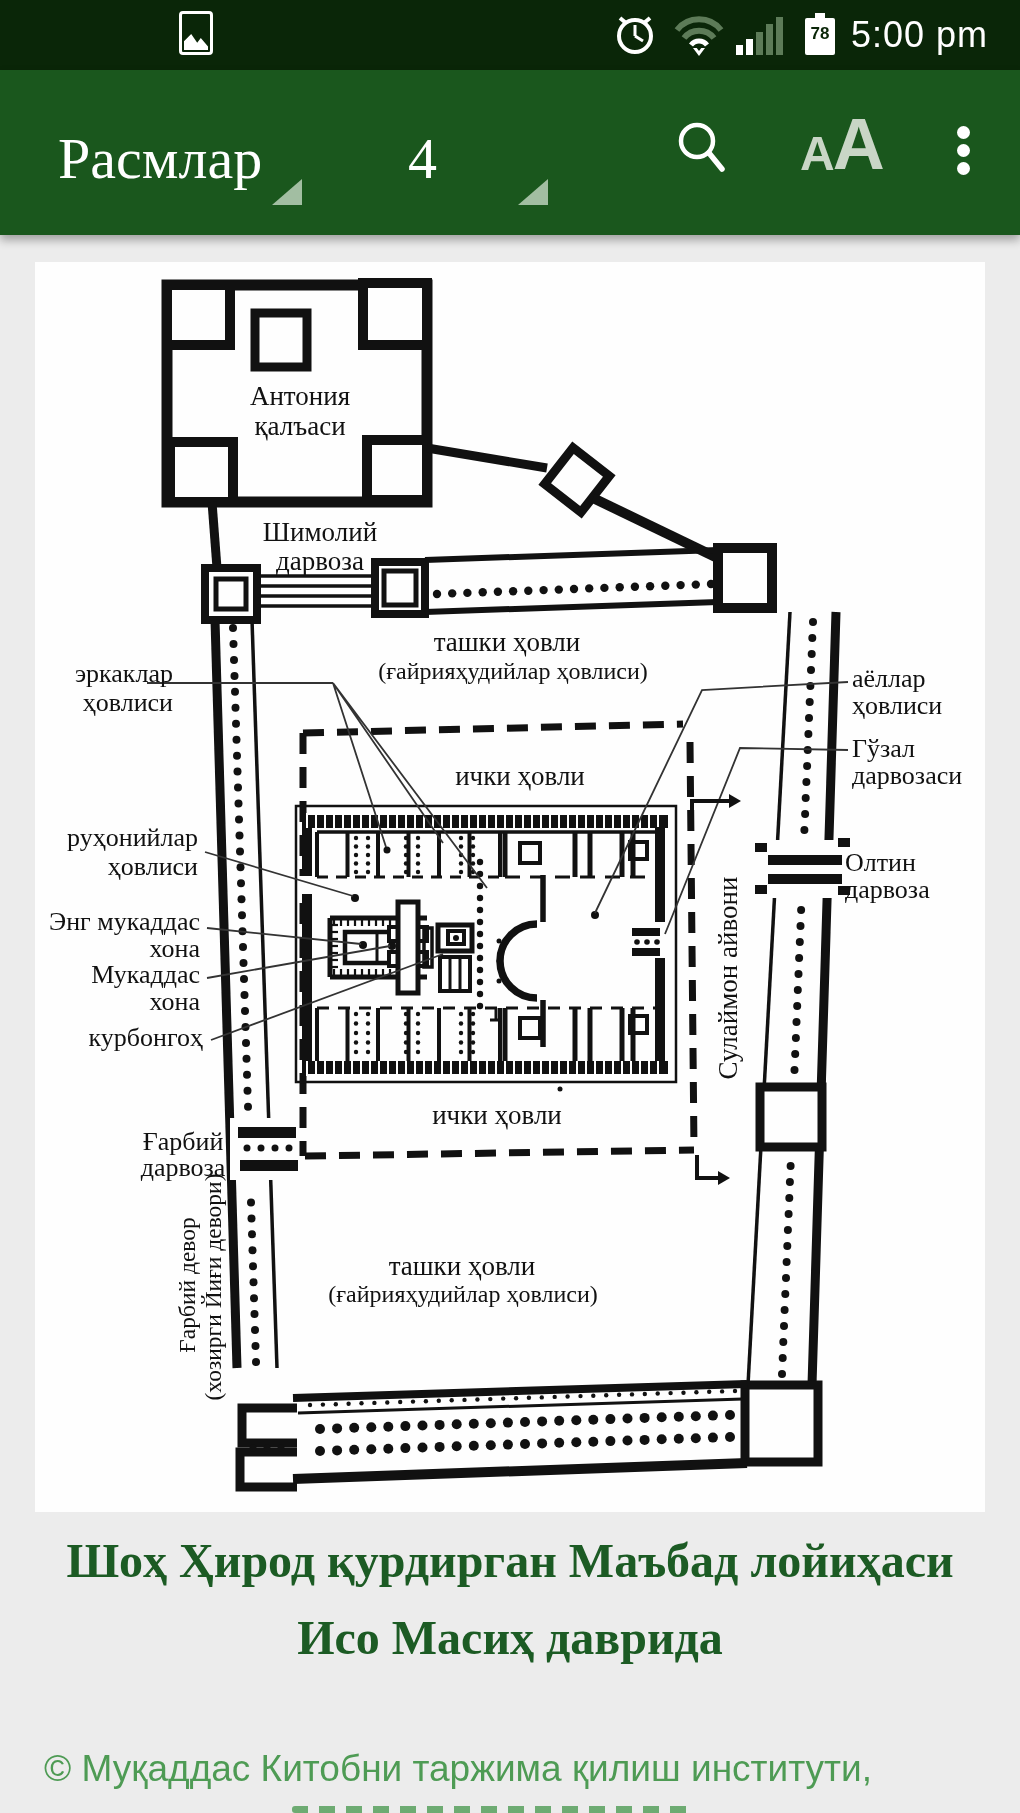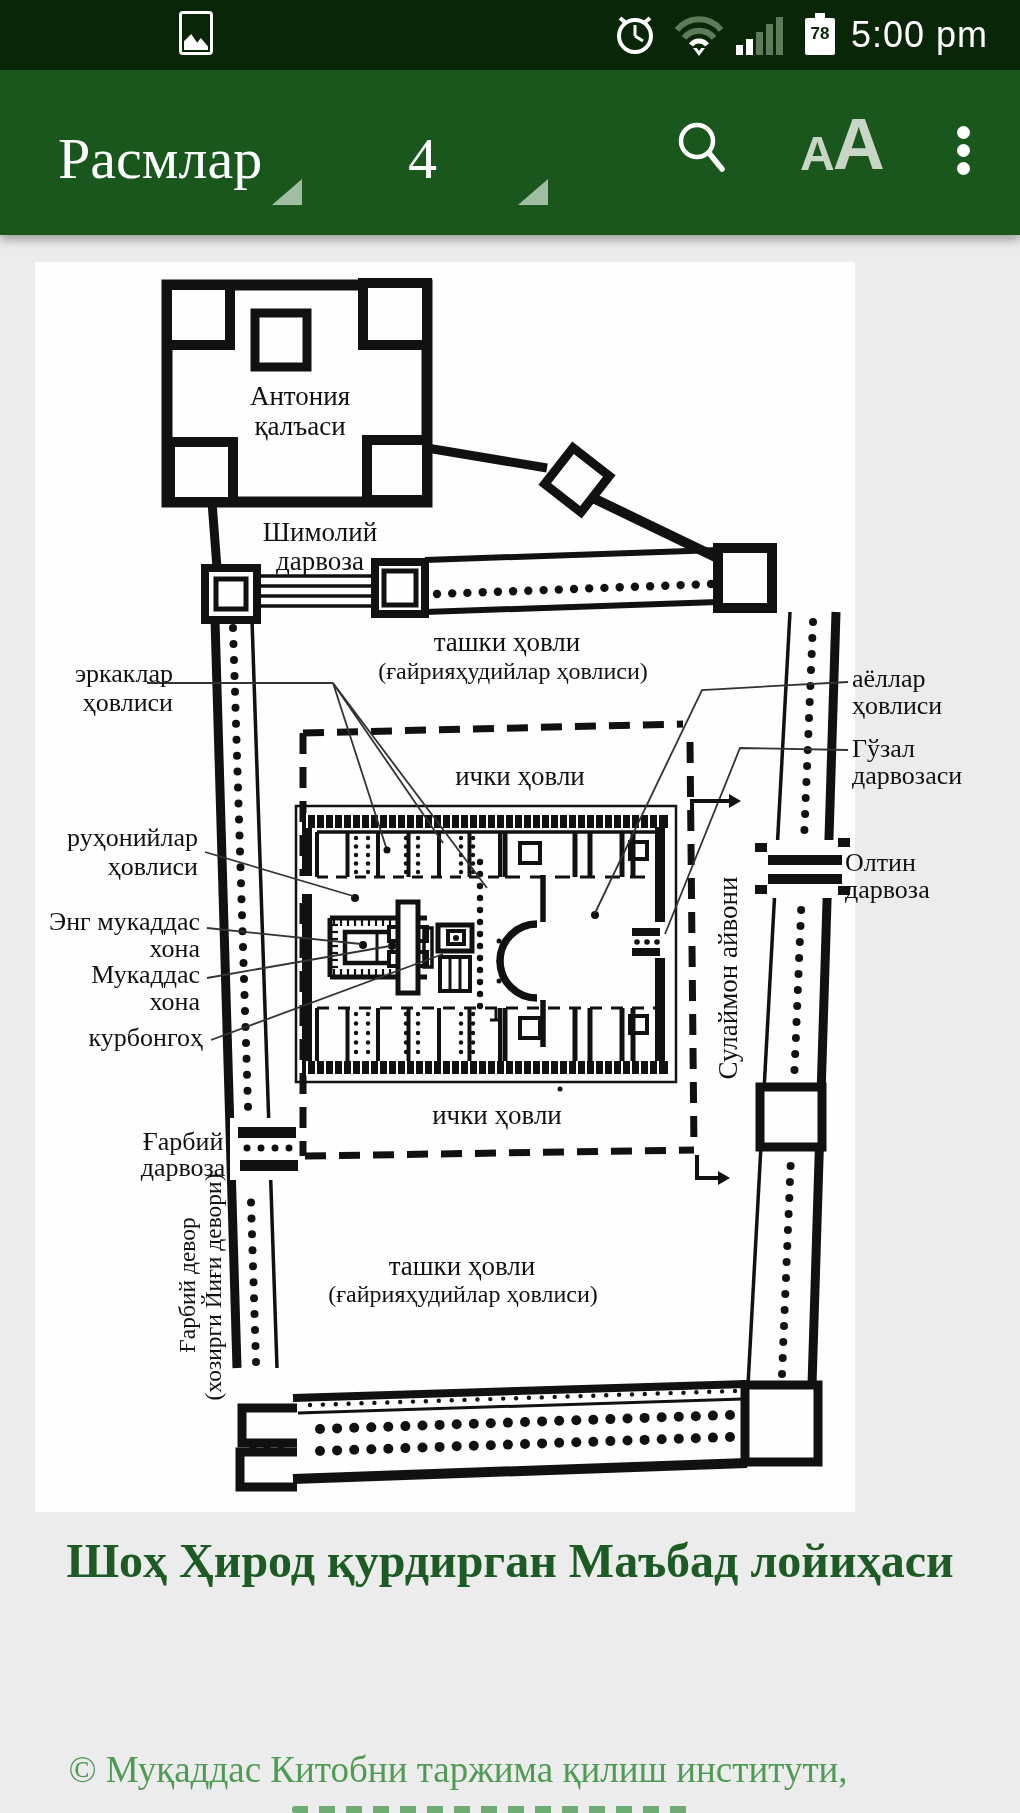--- a/index.html
+++ b/index.html
@@ -23,25 +23,25 @@
   .ab-title{position:absolute;left:58px;top:60px;color:#fff;font-family:"Liberation Serif",serif;font-size:58px;line-height:1;}
   .spinner-tri{position:absolute;width:0;height:0;border-left:30px solid transparent;
         border-bottom:26px solid rgba(215,230,213,0.72);}
   .ab-page{position:absolute;left:408px;top:60px;color:#fff;font-family:"Liberation Serif",serif;font-size:58px;line-height:1;}
   .ab-dots{position:absolute;left:957px;top:56px;display:flex;flex-direction:column;gap:5px;}
   .ab-dots div{width:13px;height:13px;border-radius:50%;background:#fff;}
   .fontbtn{position:absolute;left:800px;top:46px;display:flex;align-items:flex-end;color:#c9d6c6;
         font-weight:bold;line-height:0.78;}
   .fontbtn .a1{font-size:48px;} .fontbtn .a2{font-size:72px;margin-left:-2px;}
   
-  .figure-card{position:absolute;left:35px;top:262px;width:820px;height:1250px;background:#fefefe;}
+  .figure-card{position:absolute;left:35px;top:262px;width:950px;height:1250px;background:#fefefe;}
   .caption{position:absolute;left:0;top:1522px;width:1020px;text-align:center;
         font-family:"Liberation Serif",serif;font-weight:bold;font-size:48px;line-height:77px;color:#1c5b24;}
   .footer{position:absolute;left:0;top:1748px;width:916px;text-align:center;
-        font-family:Liberation Serif, serif;font-size:37px;color:#4e9b54;}
+        font-family:Liberation Sans, sans-serif;font-size:37px;color:#4e9b54;}
   .footer-partial{position:absolute;left:292px;top:1806px;width:400px;height:7px;opacity:.8;border-radius:3px;
         background:repeating-linear-gradient(90deg,#4e9b54 0 16px,transparent 16px 27px);}
   svg text{font-family:"Liberation Serif",serif;fill:#111;}
 </style>
 </head>
 <body>
 
 <div class="status-bar">
   <div class="notif-icon">
       <div class="pic"></div>
@@ -760,15 +760,16 @@
     <text transform="translate(160,1023) rotate(-90)" text-anchor="middle" font-size="23.5">Ғарбий девор</text>
     <text transform="translate(186,1025) rotate(-90)" text-anchor="middle" font-size="23.5">(хозирги Йиғи девори)</text>
     <text x="427" y="1013" text-anchor="middle">ташки ҳовли</text>
     <text x="428" y="1040" text-anchor="middle" font-size="24">(ғайрияҳудийлар ҳовлиси)</text>
   </g>
 </svg>
 </div>
 
 <div class="caption">
   <div>Шоҳ Ҳирод қурдирган Маъбад лойиҳаси</div>
+  <div>Исо Масиҳ даврида</div>
 </div>
 <div class="footer">© Муқаддас Китобни таржима қилиш институти,</div>
 <div class="footer-partial"></div>
 
 </body></html>

